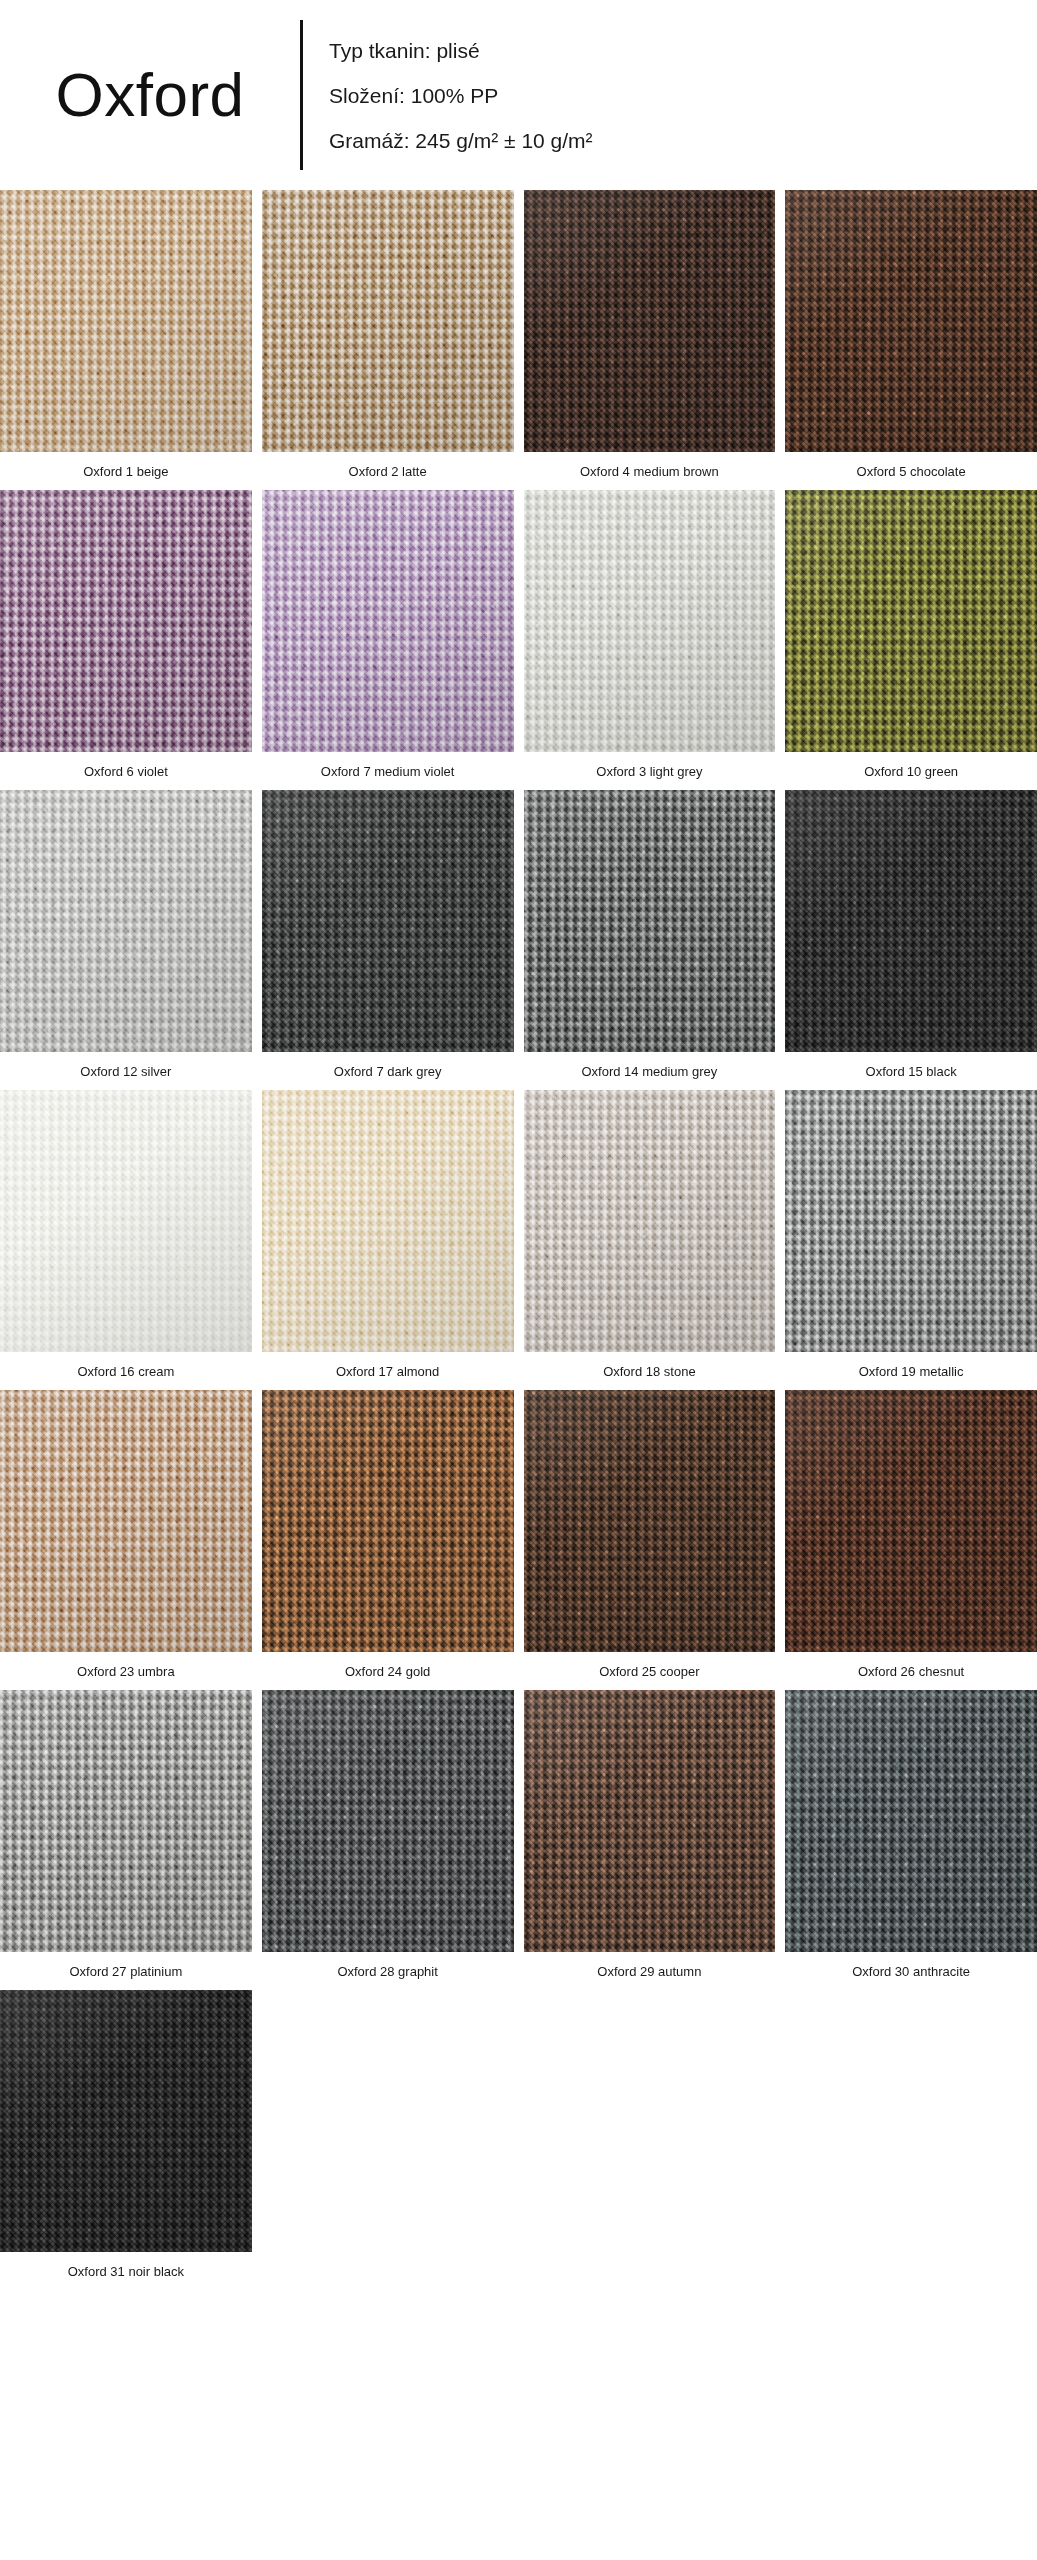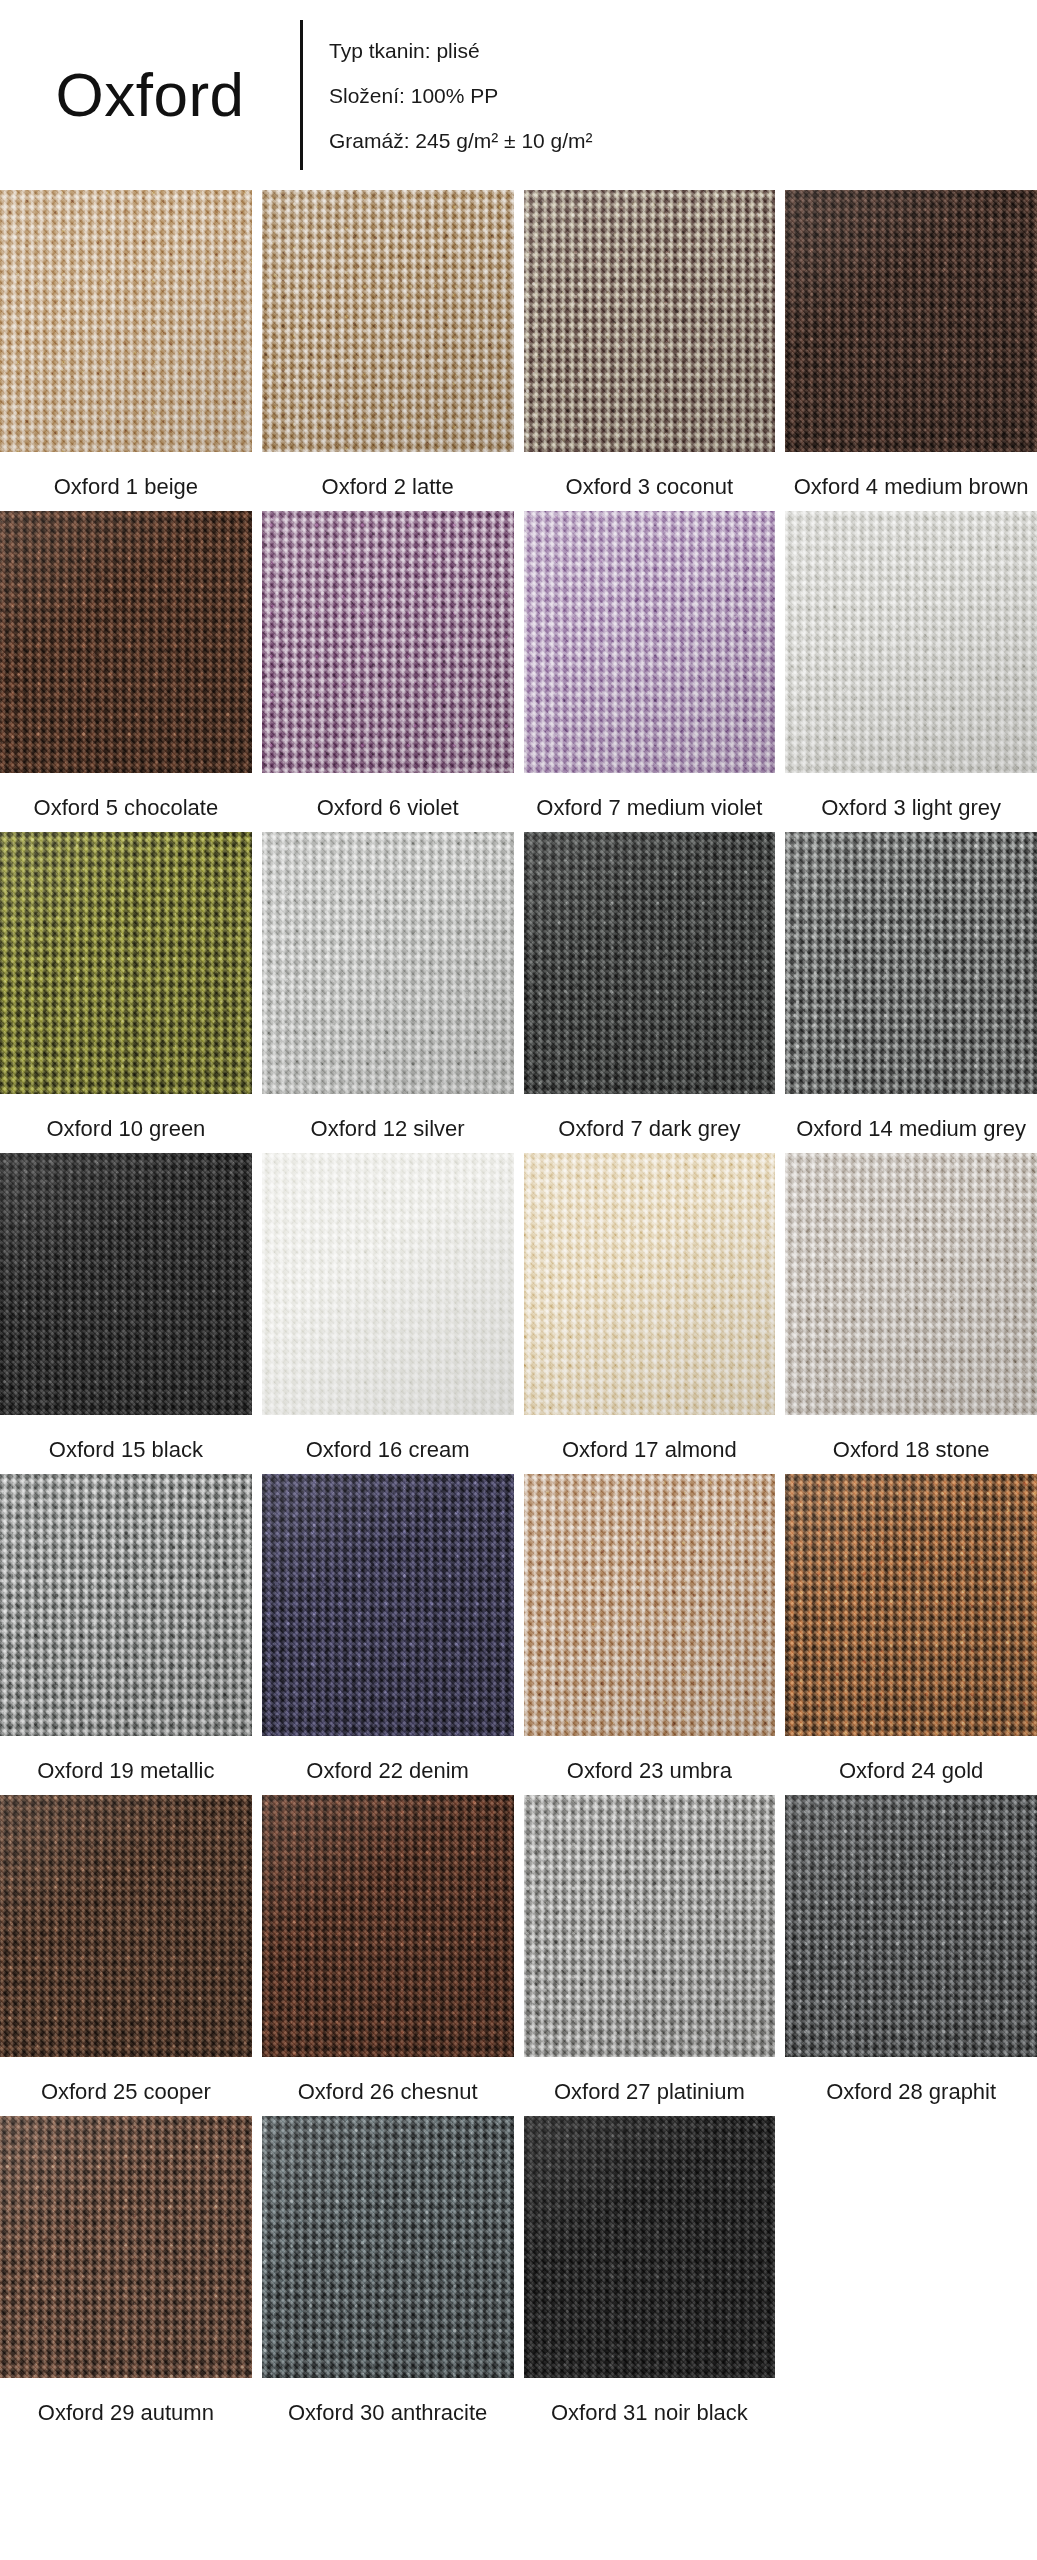--- a/index.html
+++ b/index.html
@@ -161,30 +161,29 @@
 
   .shade {
     position: absolute;
     inset: 0;
     background:
       linear-gradient(145deg, rgba(255,255,255,0.10) 0%, rgba(0,0,0,0.00) 38%, rgba(0,0,0,0.10) 100%);
     pointer-events: none;
   }
 
   .swatch-label {
-    height: 48px;
+    height: 38px;
     display: flex;
     align-items: center;
     justify-content: center;
-    font-size: 22px;
+    font-size: 13px;
     color: #1a1a1a;
     background: #ffffff;
     white-space: nowrap;
     font-family: "Liberation Sans", "DejaVu Sans", sans-serif;
-    margin-top: 11px;
   }
 </style>
 </head>
 <body>
 
 <div class="sheet">
 
   <div class="header">
     <div class="brand-block">
       <div class="brand-title">Oxford</div>
@@ -210,29 +209,20 @@
       <div class="swatch-cell">
         <div class="swatch-chip" style="background-color: rgb(184, 161, 132);">
           <div class="weave" style="background-position: 4px 7px, 7px 4px;"></div>
           <div class="weave2"></div>
           <div class="speckle" style="background-position: 17px 11px;"></div>
           <div class="shade"></div>
         </div>
         <div class="swatch-label">Oxford 2 latte</div>
       </div>
       <div class="swatch-cell">
-        <div class="swatch-chip" style="background-color: rgb(142, 127, 115);">
-          <div class="weave" style="background-position: 8px 4px, 4px 8px;"></div>
-          <div class="weave2"></div>
-          <div class="speckle" style="background-position: 34px 22px;"></div>
-          <div class="shade"></div>
-        </div>
-        <div class="swatch-label">Oxford 3 coconut</div>
-      </div>
-      <div class="swatch-cell">
         <div class="swatch-chip" style="background-color: rgb(60, 42, 35);">
           <div class="weave" style="background-position: 3px 1px, 1px 3px;"></div>
           <div class="weave2"></div>
           <div class="speckle" style="background-position: 5px 33px;"></div>
           <div class="shade"></div>
         </div>
         <div class="swatch-label">Oxford 4 medium brown</div>
       </div>
       <div class="swatch-cell">
         <div class="swatch-chip" style="background-color: rgb(74, 47, 34);">
@@ -345,29 +335,20 @@
       <div class="swatch-cell">
         <div class="swatch-chip" style="background-color: rgb(142, 144, 143);">
           <div class="weave" style="background-position: 0px 6px, 6px 0px;"></div>
           <div class="weave2"></div>
           <div class="speckle" style="background-position: 30px 22px;"></div>
           <div class="shade"></div>
         </div>
         <div class="swatch-label">Oxford 19 metallic</div>
       </div>
       <div class="swatch-cell">
-        <div class="swatch-chip" style="background-color: rgb(54, 52, 74);">
-          <div class="weave" style="background-position: 3px 7px, 7px 3px;"></div>
-          <div class="weave2"></div>
-          <div class="speckle" style="background-position: 35px 11px;"></div>
-          <div class="shade"></div>
-        </div>
-        <div class="swatch-label">Oxford 22 denim</div>
-      </div>
-      <div class="swatch-cell">
         <div class="swatch-chip" style="background-color: rgb(195, 166, 140);">
           <div class="weave" style="background-position: 7px 4px, 4px 7px;"></div>
           <div class="weave2"></div>
           <div class="speckle" style="background-position: 6px 22px;"></div>
           <div class="shade"></div>
         </div>
         <div class="swatch-label">Oxford 23 umbra</div>
       </div>
       <div class="swatch-cell">
         <div class="swatch-chip" style="background-color: rgb(125, 84, 52);">

